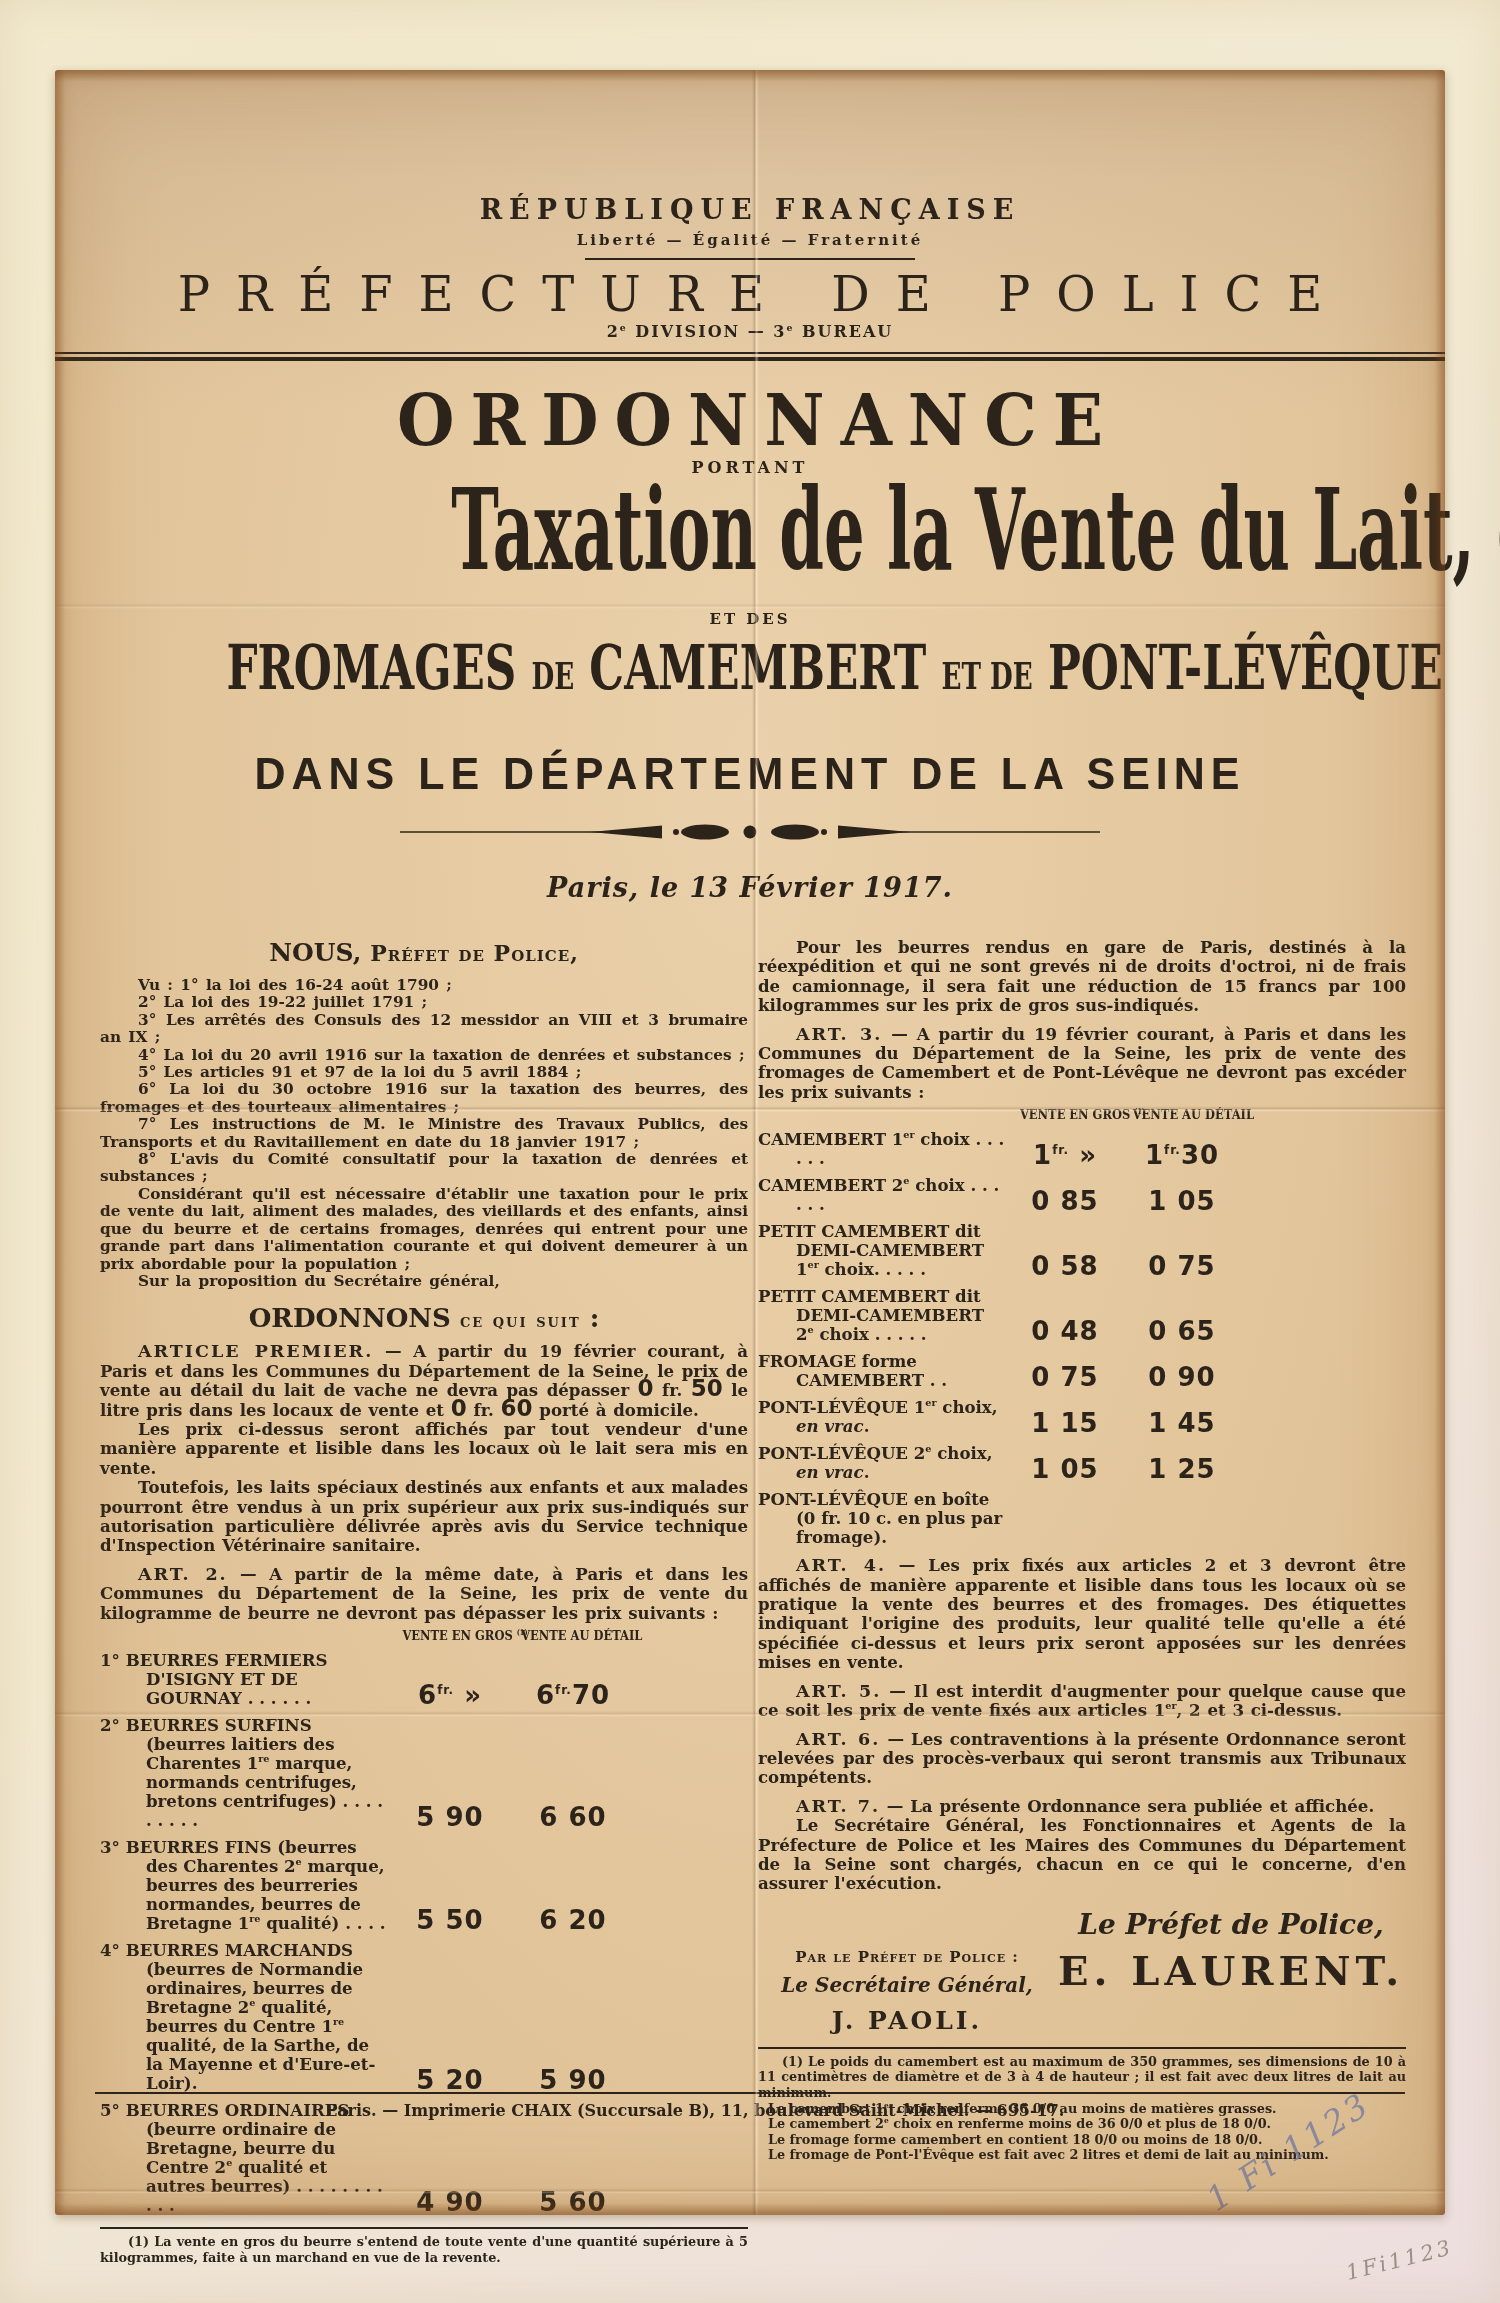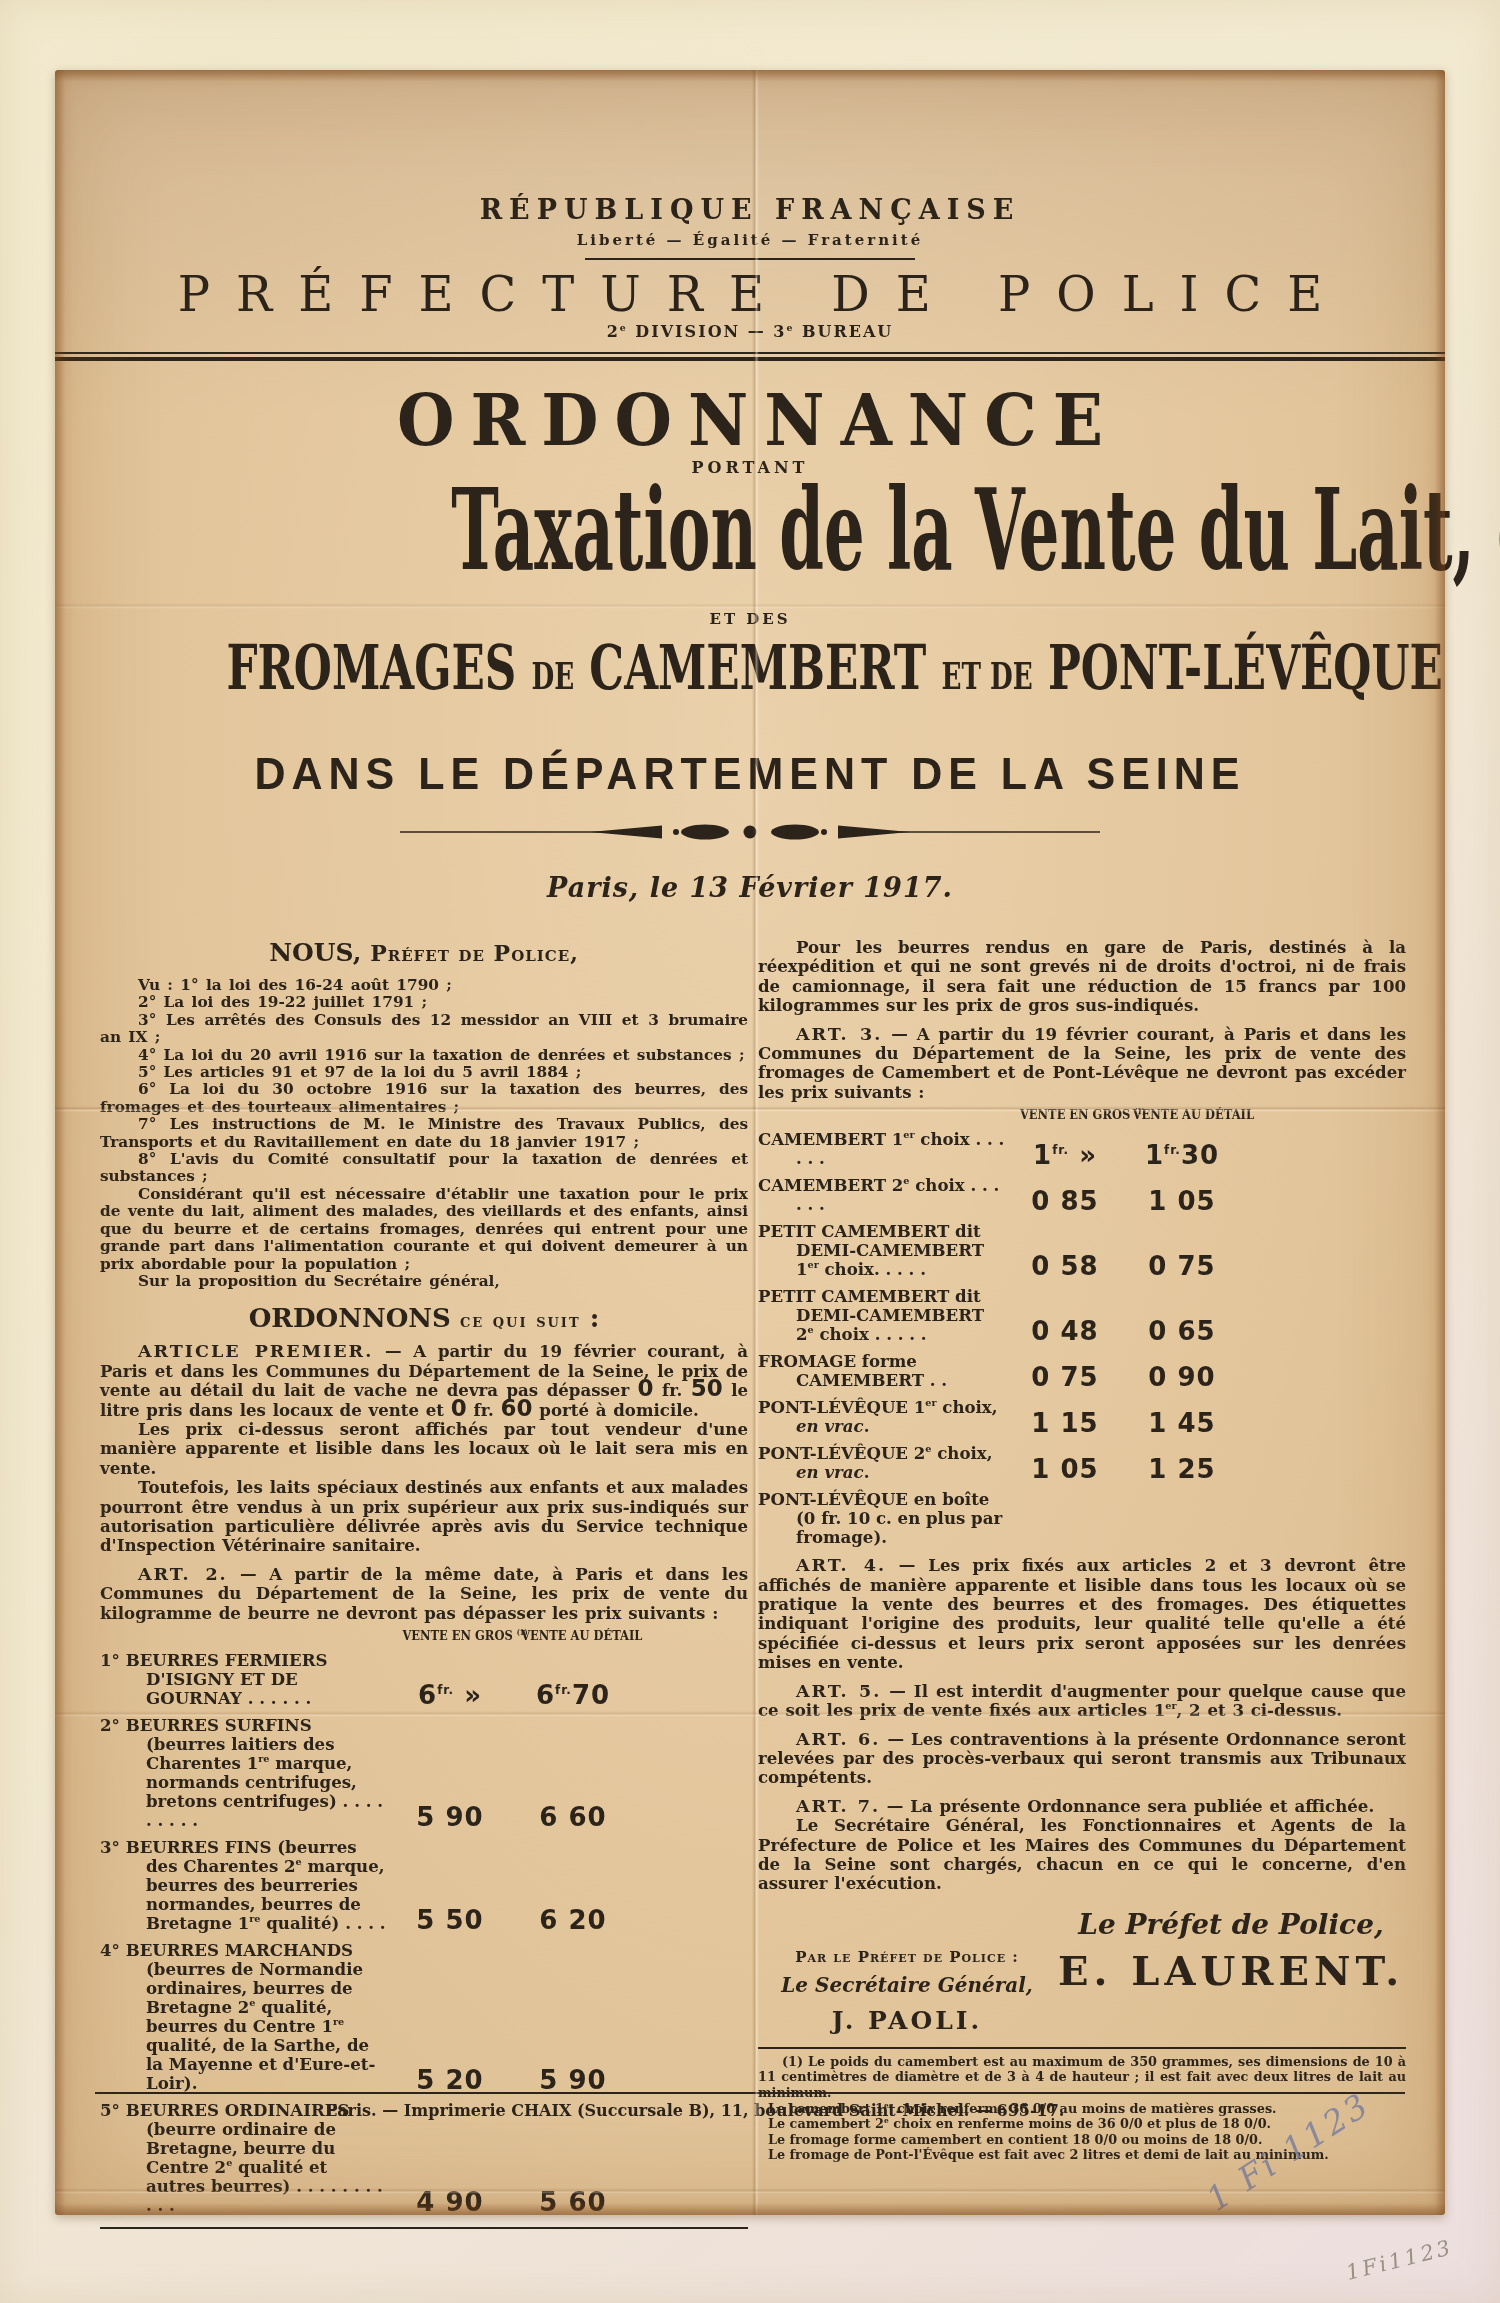--- a/index.html
+++ b/index.html
@@ -196,20 +196,21 @@
             <div class="price">5 90</div>
           </div>
           <div class="trow">
             <p class="tlabel"><span>5°</span> <span>BEURRES ORDINAIRES (beurre ordinaire de Bretagne, beurre du Centre 2<sup>e</sup> qualité et autres beurres) . . . . . . . . . . .</span></p>
             <div class="price">4 90</div>
             <div class="price">5 60</div>
           </div>
         </div>
 
         <hr class="rule-col">
+        <p class="footnote">(1) La vente en gros du beurre s'entend de toute vente d'une quantité supérieure à 5 kilogrammes, faite à un marchand en vue de la revente.</p>
       </div>
 
       <div class="col col-right">
         <p class="para">Pour les beurres rendus en gare de Paris, destinés à la réexpédition et qui ne sont grevés ni de droits d'octroi, ni de frais de camionnage, il sera fait une réduction de 15 francs par 100 kilogrammes sur les prix de gros sus-indiqués.</p>
         <p class="para mt"><span class="artlead">ART. 3.</span> — A partir du 19 février courant, à Paris et dans les Communes du Département de la Seine, les prix de vente des fromages de Camembert et de Pont-Lévêque ne devront pas excéder les prix suivants :</p>
 
         <div class="ptable ctable">
           <div class="thead">
             <div></div>
             <div class="thcell">VENTE EN GROS <sup>(1)</sup></div>

